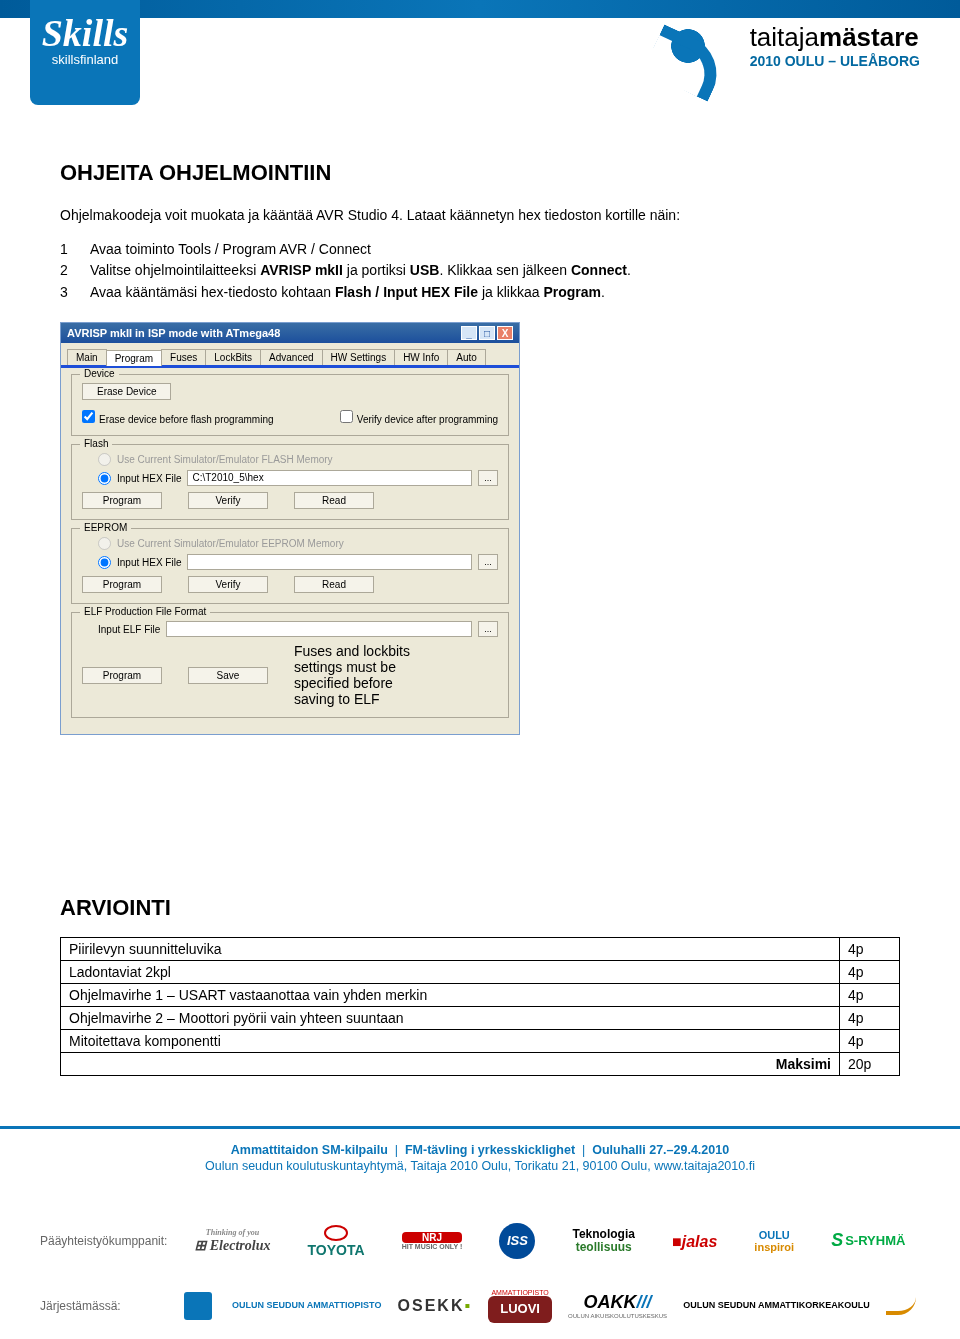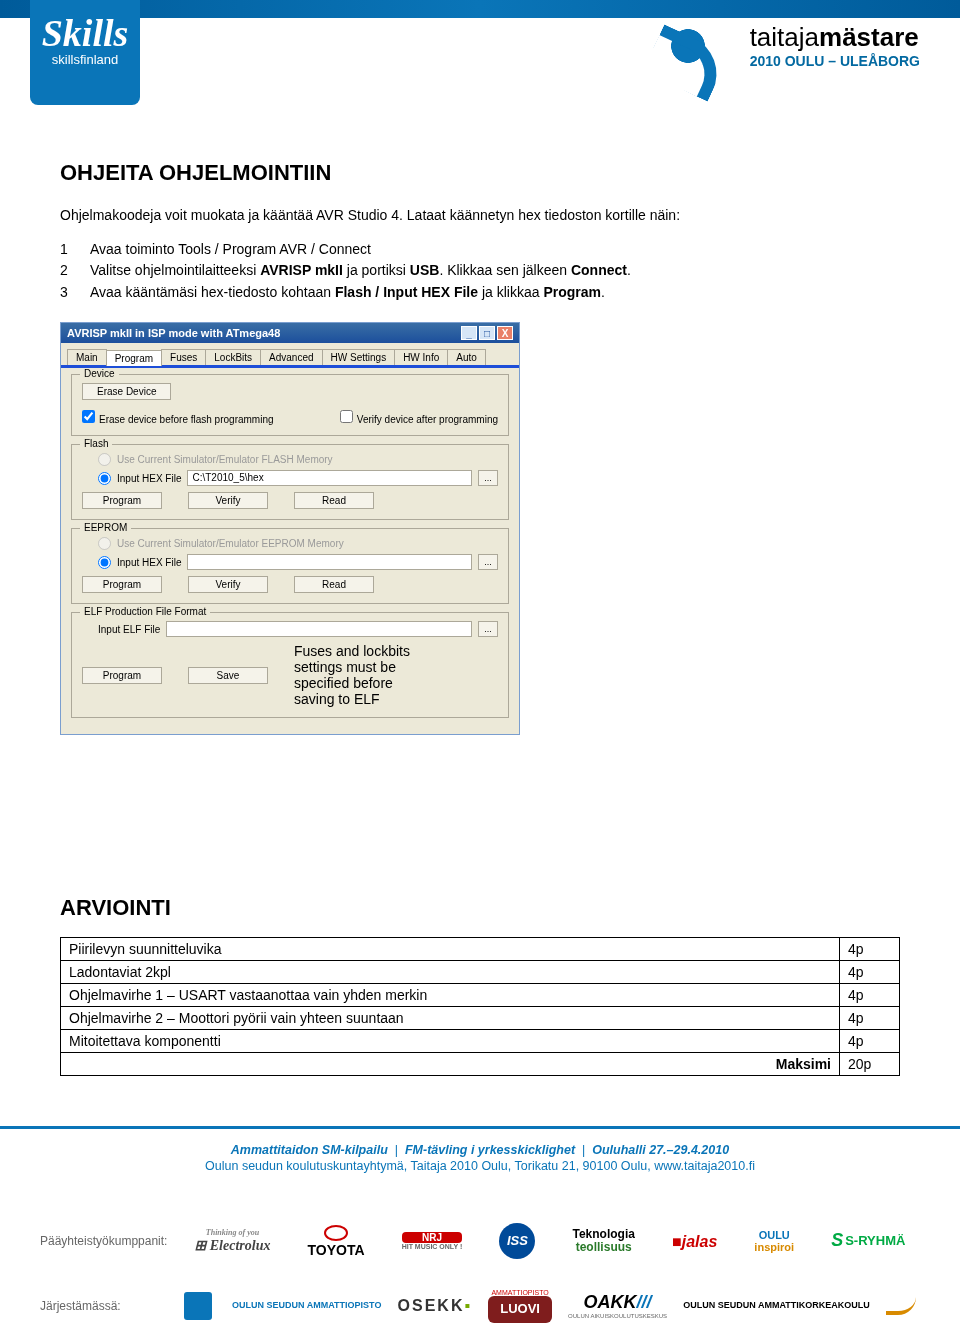--- a/index.html
+++ b/index.html
@@ -232,21 +232,21 @@
   table.arv td.right { text-align: right; }
 
   
   .footer {
     border-top: 3px solid #0a75b8;
     padding: 14px 40px 30px 40px;
     text-align: center;
     font-size: 12.5px;
     color: #0a75b8;
   }
-  .footer .line1 b { font-weight:700;font-style:italic;}
+  .footer .line1 b { font-weight:700;}
   .footer .line2 { color:#0a75b8; margin-top:2px;}
   .partners {
     display: flex;
     align-items: center;
     padding: 20px 40px 10px 40px;
     font-size: 12px;
     color: #666;
   }
   .partners .lbl { width: 140px; flex-shrink:0;}
   .logo-row {
@@ -258,21 +258,21 @@
   }
   .plogo {
     font-size: 11px;
     font-weight: 700;
     color: #444;
     text-align:center;
     line-height:1.1;
   }
   .plogo.electrolux { font-style:italic; font-family:"Times New Roman"; font-size:14px;}
   .plogo.electrolux .tag{ font-size:8px; font-style:italic; display:block; color:#888;}
-  .plogo.toyota { color:#000000; font-size:14px; }
+  .plogo.toyota { color:#0f766e; font-size:14px; }
   .plogo.toyota .ring { display:block; width:24px;height:16px;border:2px solid #c00;border-radius:50%;margin:0 auto 2px;}
   .plogo.nrj { background:#c00;color:#fff;padding:0 8px;border-radius:4px; font-size:10px;}
   .plogo.iss { background:#004a99;color:#fff;width:36px;height:36px;border-radius:50%;display:flex;align-items:center;justify-content:center;font-style:italic;font-size:13px;}
   .plogo.tekno .l1{color:#000;font-size:12px;}
   .plogo.tekno .l2{color:#2a7a2a;font-size:12px;}
   .plogo.jalas{ color:#c00; font-style:italic; font-size:16px;}
   .plogo.oulu .l1{color:#0a75b8;}
   .plogo.oulu .l2{color:#d88a00;}
   .plogo.sryhma{ color:#0a4;display:flex;align-items:center;gap:2px;font-size:13px;}
   .plogo.sryhma .s{font-style:italic;font-size:18px;}

